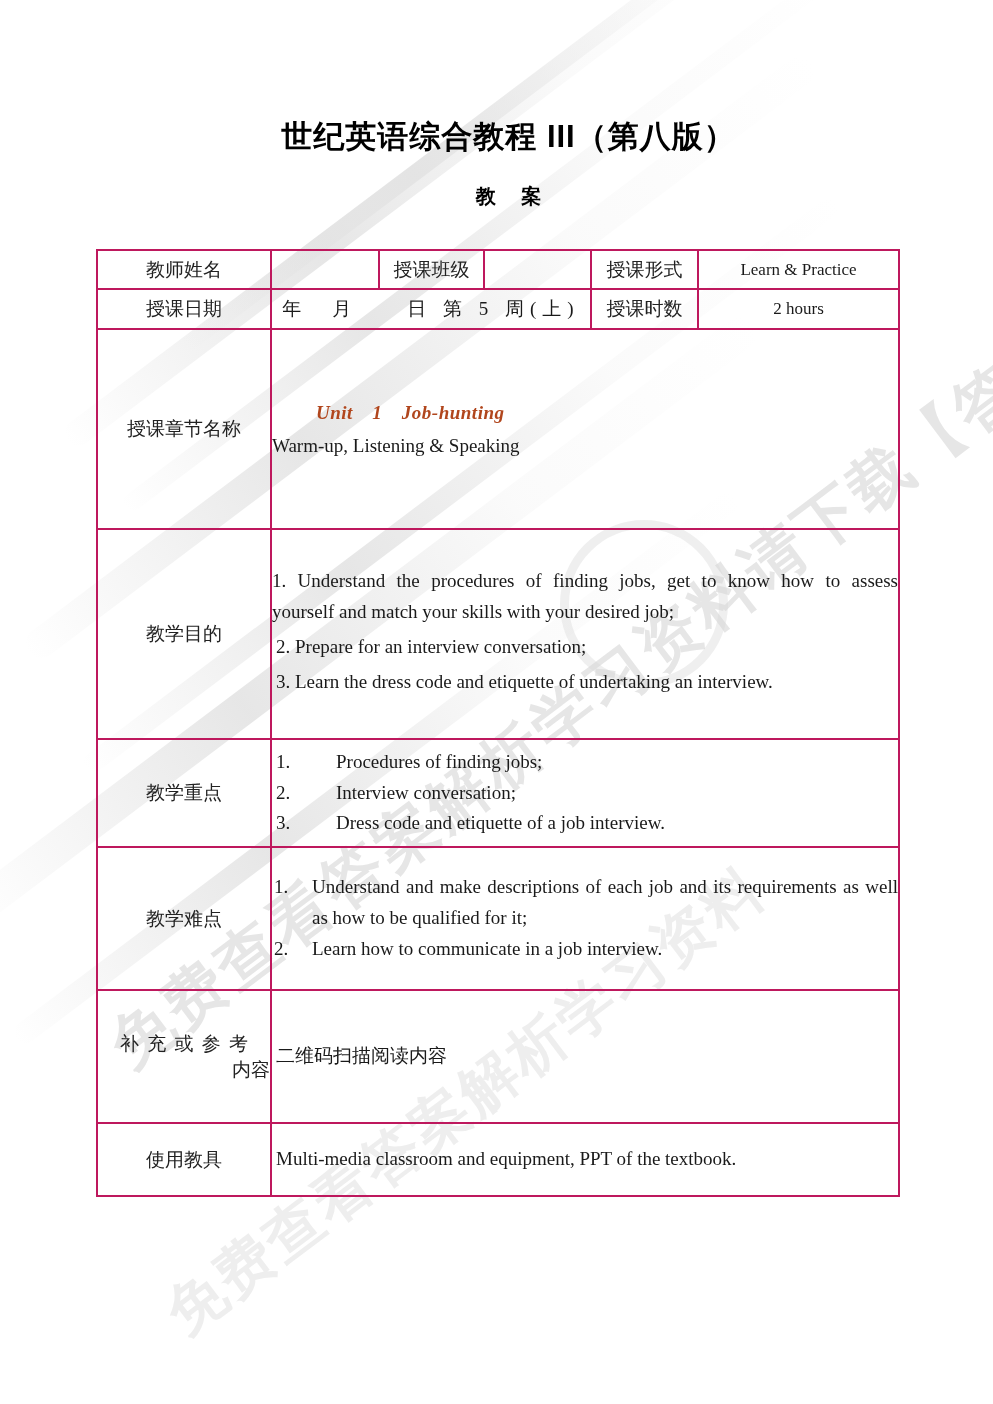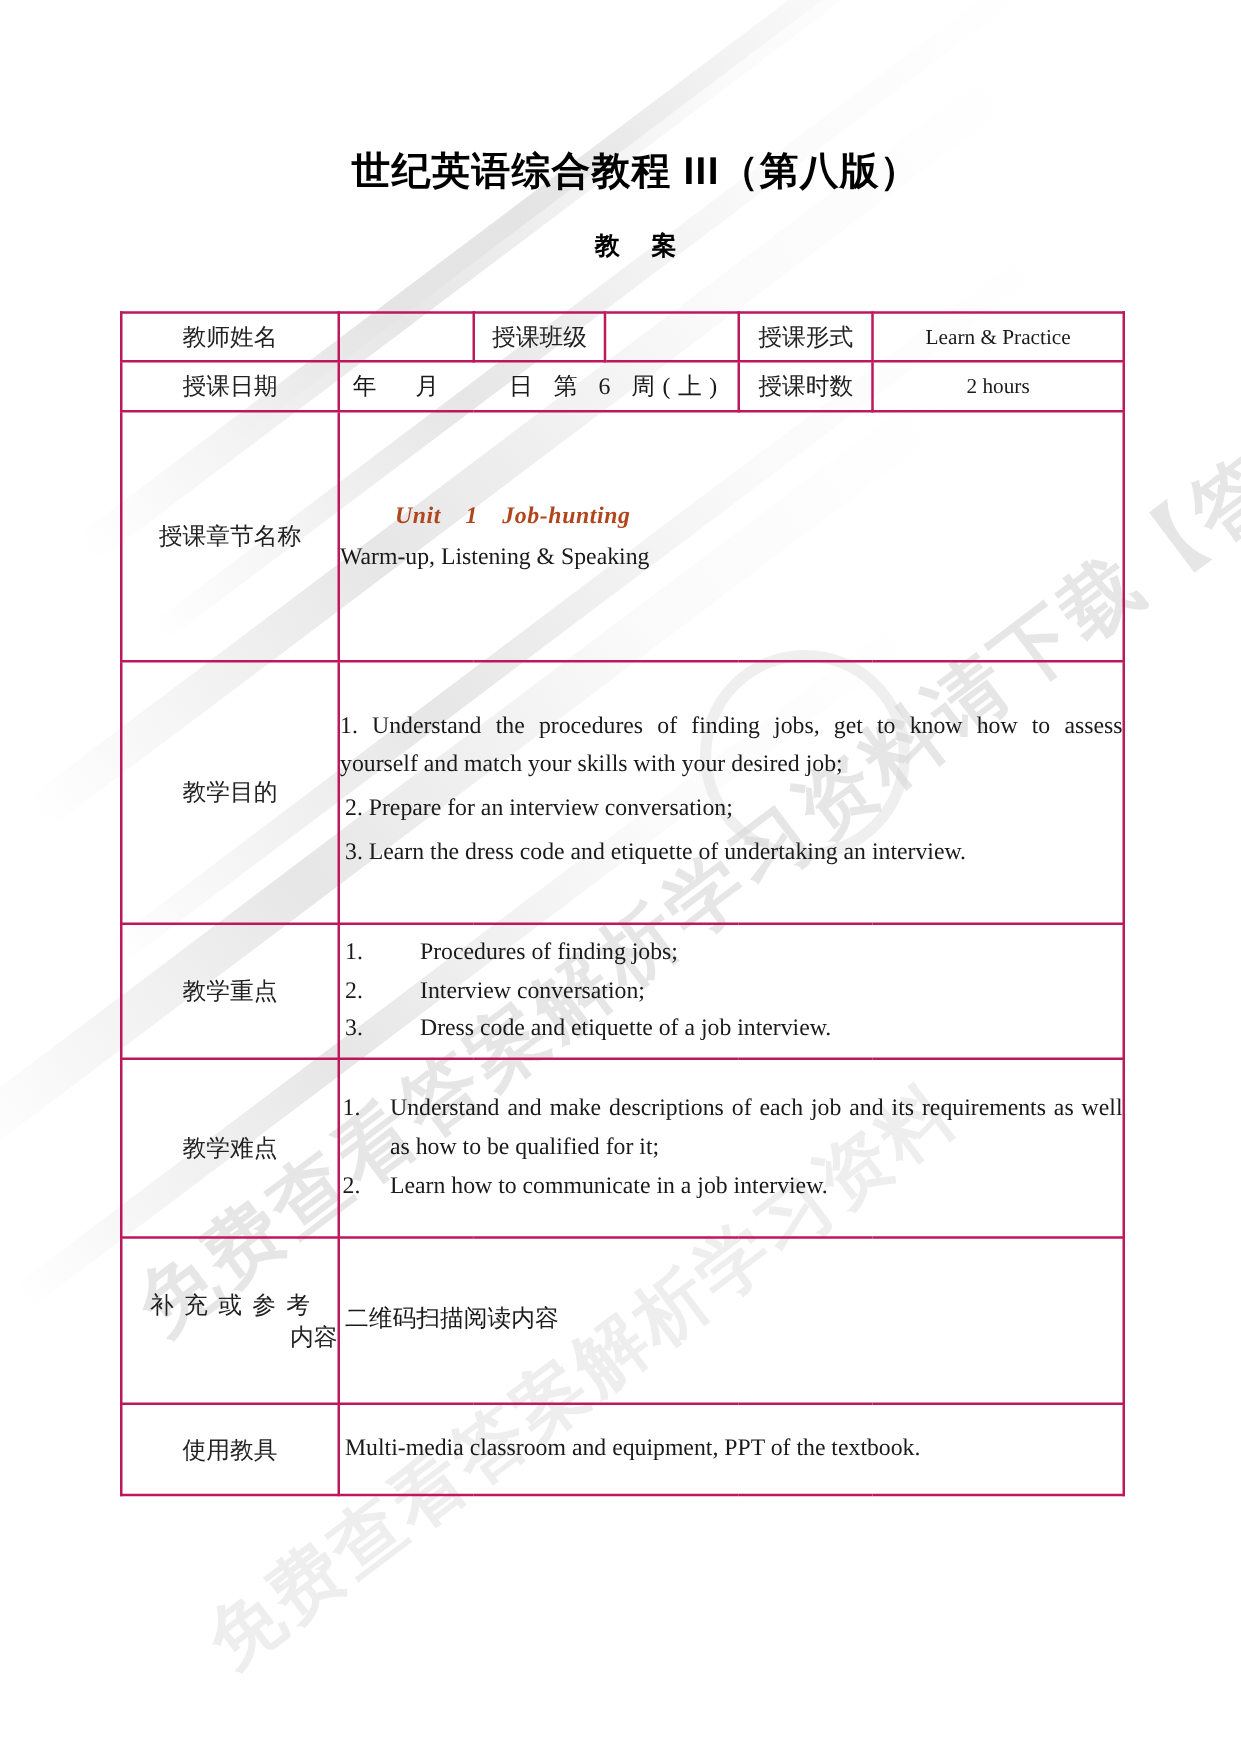--- a/index.html
+++ b/index.html
@@ -249,21 +249,21 @@
       <td class="label-cell">教师姓名</td>
       <td class="value-cell"></td>
       <td class="label-cell">授课班级</td>
       <td class="value-cell"></td>
       <td class="label-cell">授课形式</td>
       <td class="value-cell value-cell-en">Learn &amp; Practice</td>
     </tr>
 
     <tr class="r2">
       <td class="label-cell">授课日期</td>
-      <td class="value-cell date-line" colspan="3">年　月　　日 第 6 周(上)</td>
+      <td class="value-cell date-line" colspan="3">年　月　　日 第 5 周(上)</td>
       <td class="label-cell">授课时数</td>
       <td class="value-cell value-cell-en">2 hours</td>
     </tr>
 
     <tr class="r3">
       <td class="label-cell">授课章节名称</td>
       <td class="body-cell" colspan="5">
         <div class="chapter-unit">Unit　1　Job-hunting</div>
         <div class="chapter-sub">Warm-up, Listening &amp; Speaking</div>
       </td>

